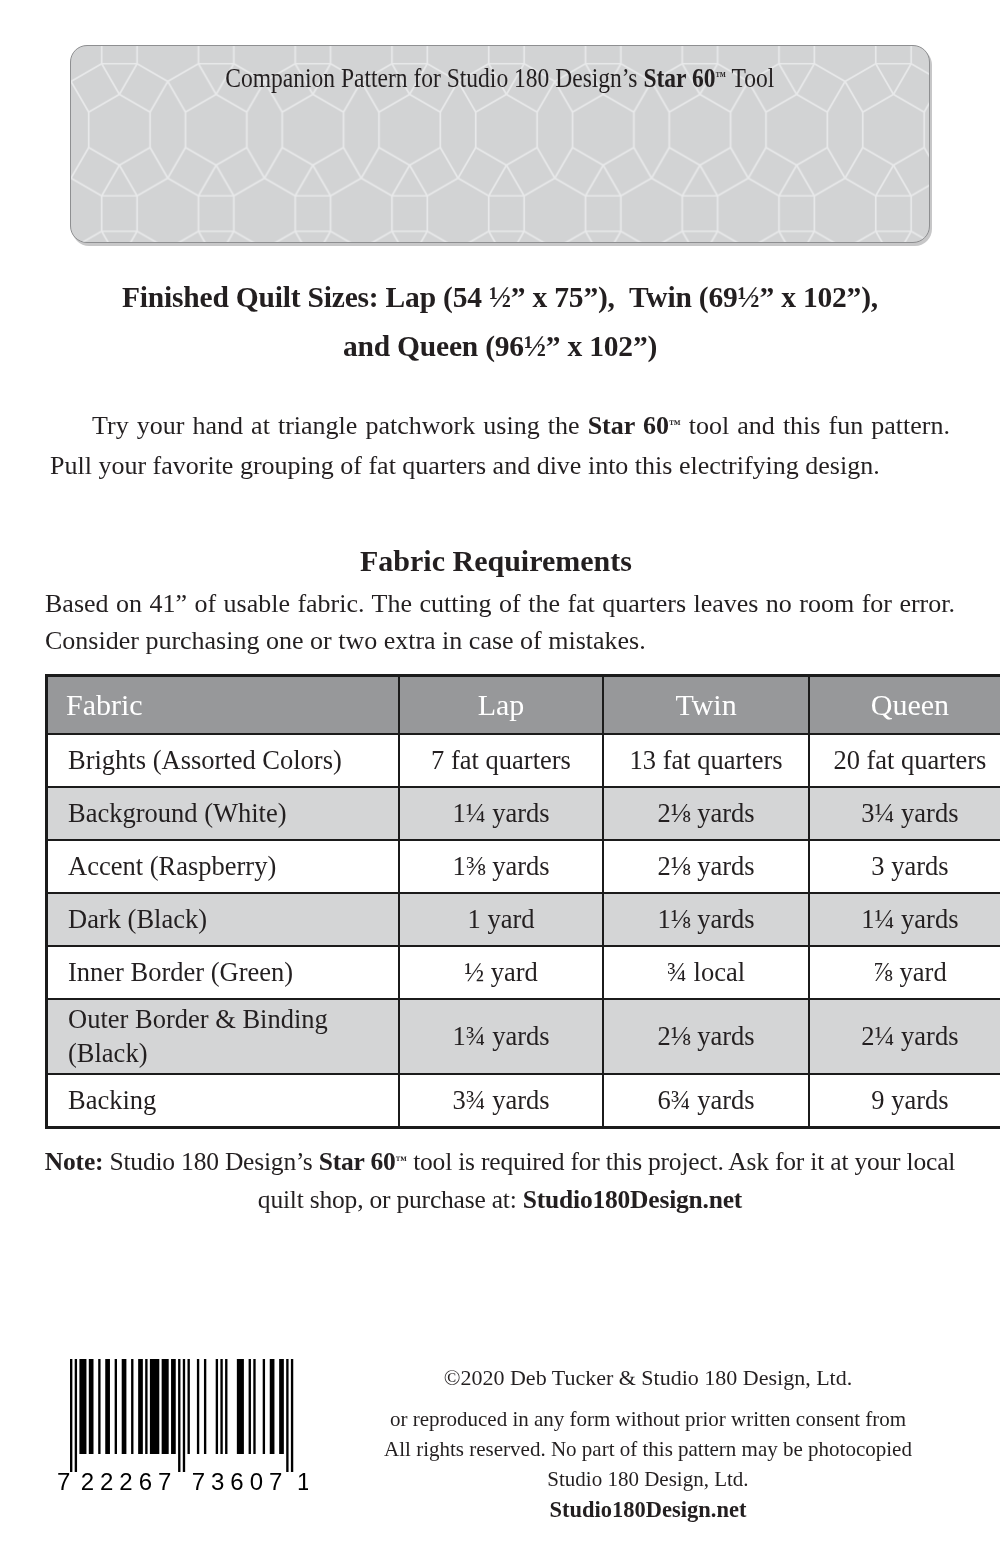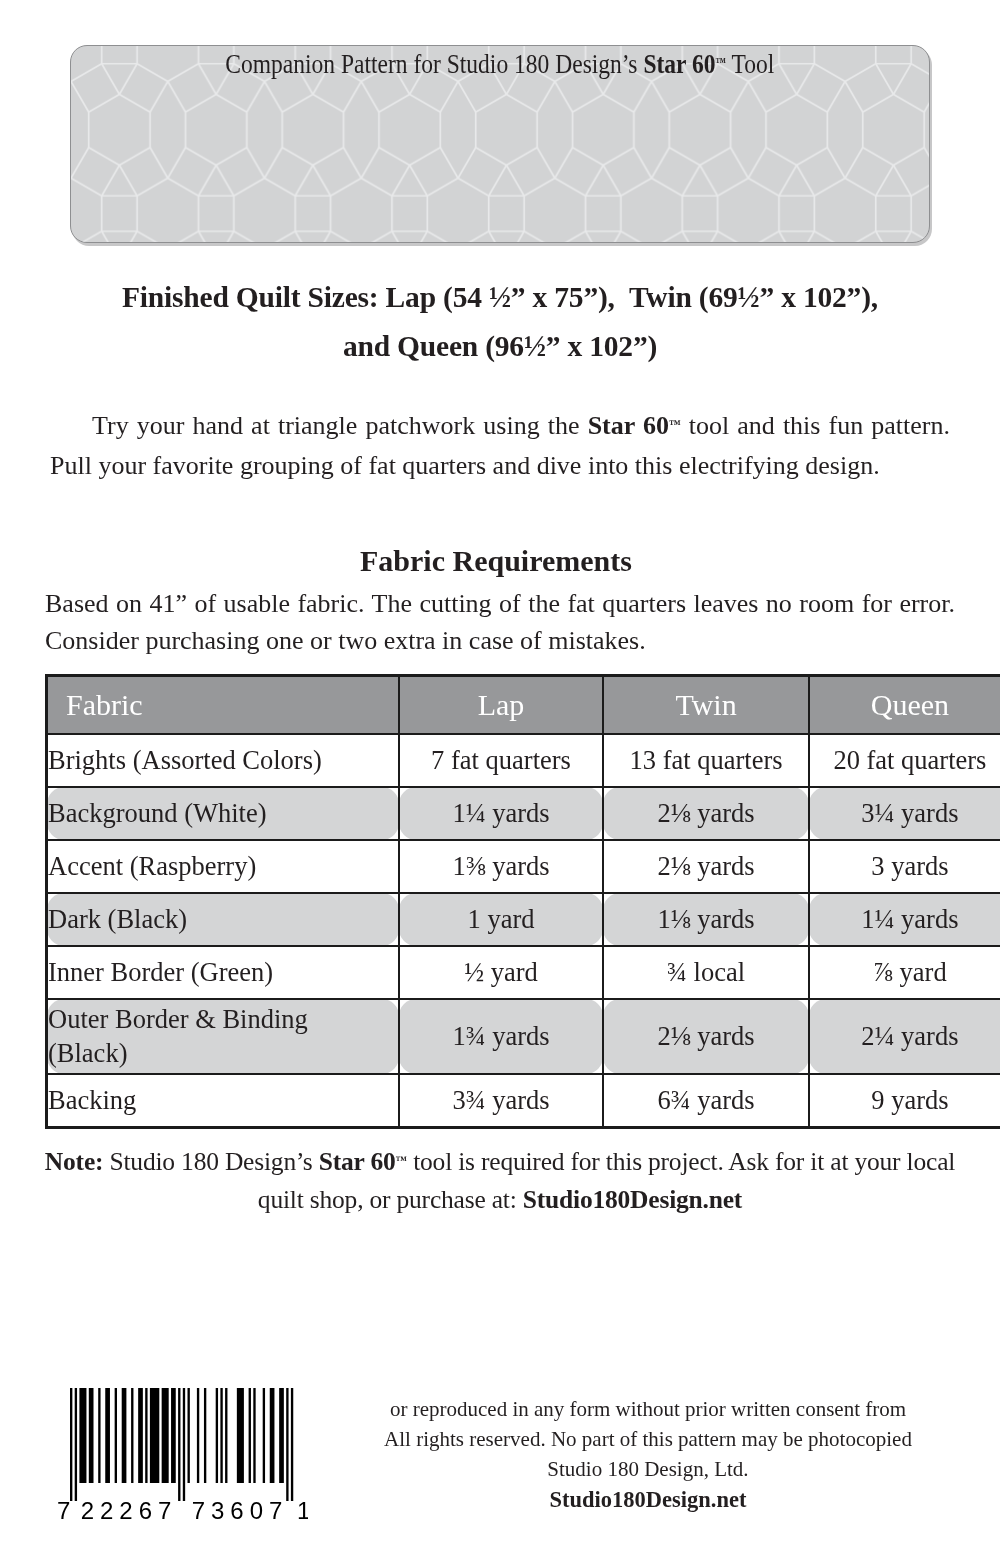--- a/index.html
+++ b/index.html
@@ -21,21 +21,21 @@
     border:1.5px solid #8e8f91;
     border-radius:17px;
     overflow:hidden;
     box-shadow:2px 3px 0 rgba(130,131,133,.45);
   }
   .banner-pattern{position:absolute;left:0;top:0;width:100%;height:100%;}
   .pat{stroke:var(--banner-line,#e8e9ea);stroke-width:1.4;fill:none;}
   .banner-inner{position:relative;text-align:center;}
   .banner-title{margin-top:14px;font-size:95px;line-height:1.05;letter-spacing:-2px;white-space:nowrap;}
   .banner-title-text{display:inline-block;transform:scaleX(.8);transform-origin:50% 50%;}
-  .banner-subtitle{margin-top:2px;font-size:28px;white-space:nowrap;}
+  .banner-subtitle{margin-top:16px;font-size:28px;white-space:nowrap;}
   .banner-subtitle-text{display:inline-block;transform:scaleX(.84);transform-origin:50% 50%;}
   .tm{font-size:.45em;vertical-align:.55em;letter-spacing:0;}
   b,.bold{font-weight:bold;}
   
   .sizes-heading{
     margin:30px 30px 0 30px;
     text-align:center;
     font-weight:bold;
     font-size:29.5px;
     line-height:1.67;
@@ -85,22 +85,22 @@
   }
   table.fabric th.first{text-align:left;padding-left:18px;}
   table.fabric td{
     font-size:26.5px;
     height:47px;
     border:2.5px solid var(--border,#1b1b1b);
     text-align:center;
     padding:2px 4px;
     background:var(--row-bg,#ffffff);
   }
-  table.fabric td.first{text-align:left;padding-left:0;line-height:1.3;}
-  table.fabric tr.alt td{background:var(--row-alt-bg,#d4d5d6);border-radius:17px;}
+  table.fabric td.first{text-align:left;padding-left:20px;line-height:1.3;}
+  table.fabric tr.alt td{background:var(--row-alt-bg,#d4d5d6);}
   
   .note{
     margin:14px 28px 0 28px;
     font-size:25.5px;
     line-height:1.5;
     text-align:center;
     letter-spacing:-.2px;
   }
   
   .footer{
@@ -262,20 +262,21 @@
           <rect x="223.15" y="0" width="4.70" height="95"></rect>
           <rect x="230.20" y="0" width="2.35" height="113"></rect>
           <rect x="234.90" y="0" width="2.35" height="113"></rect>
         </g>
       <text class="bd" x="1" y="131">7</text>
       <text class="bd bd-g" x="73" y="131" text-anchor="middle">22267</text>
       <text class="bd bd-g" x="184" y="131" text-anchor="middle">73607</text>
       <text class="bd" x="241" y="131">1</text>
     </svg>
     <div class="footer-text">
+      <div class="copyright">©2020 Deb Tucker &amp; Studio 180 Design, Ltd.</div>
       <div class="rights">
         <div>or reproduced in any form without prior written consent from</div>
         <div>All rights reserved. No part of this pattern may be photocopied</div>
         <div>Studio 180 Design, Ltd.</div>
       </div>
       <div class="site">Studio180Design.net</div>
     </div>
   </div>
 
 </div>

